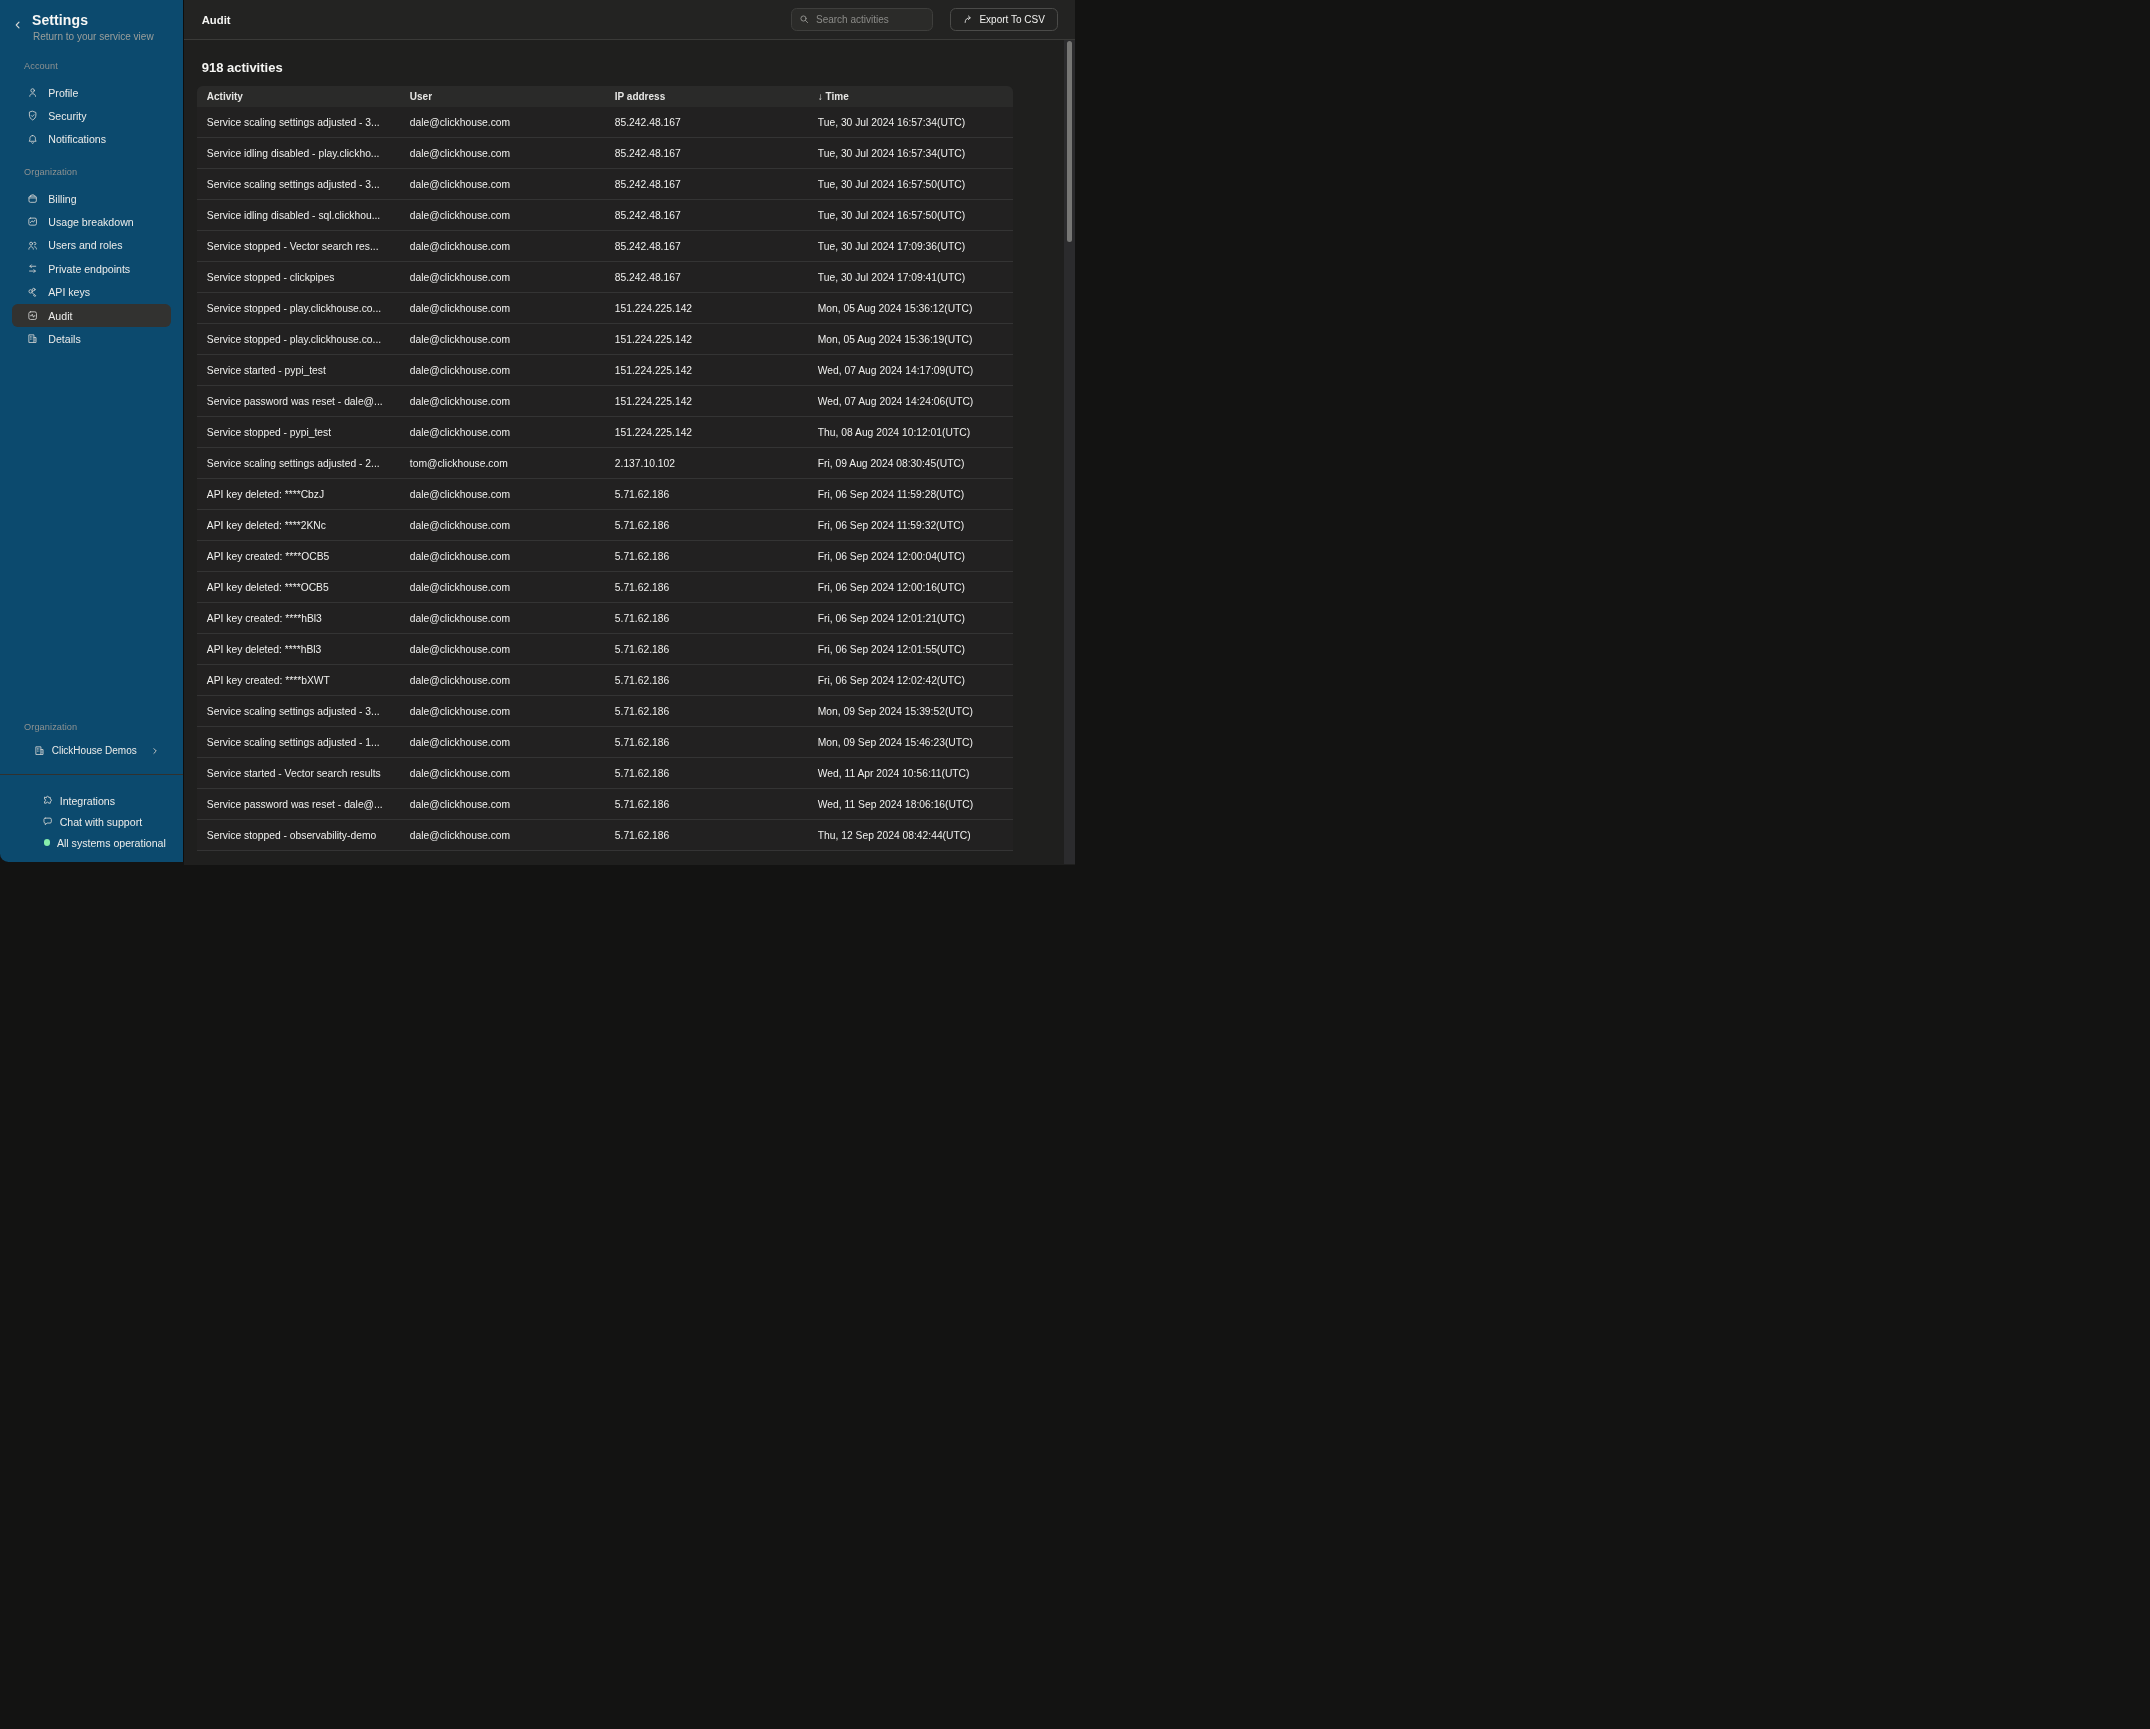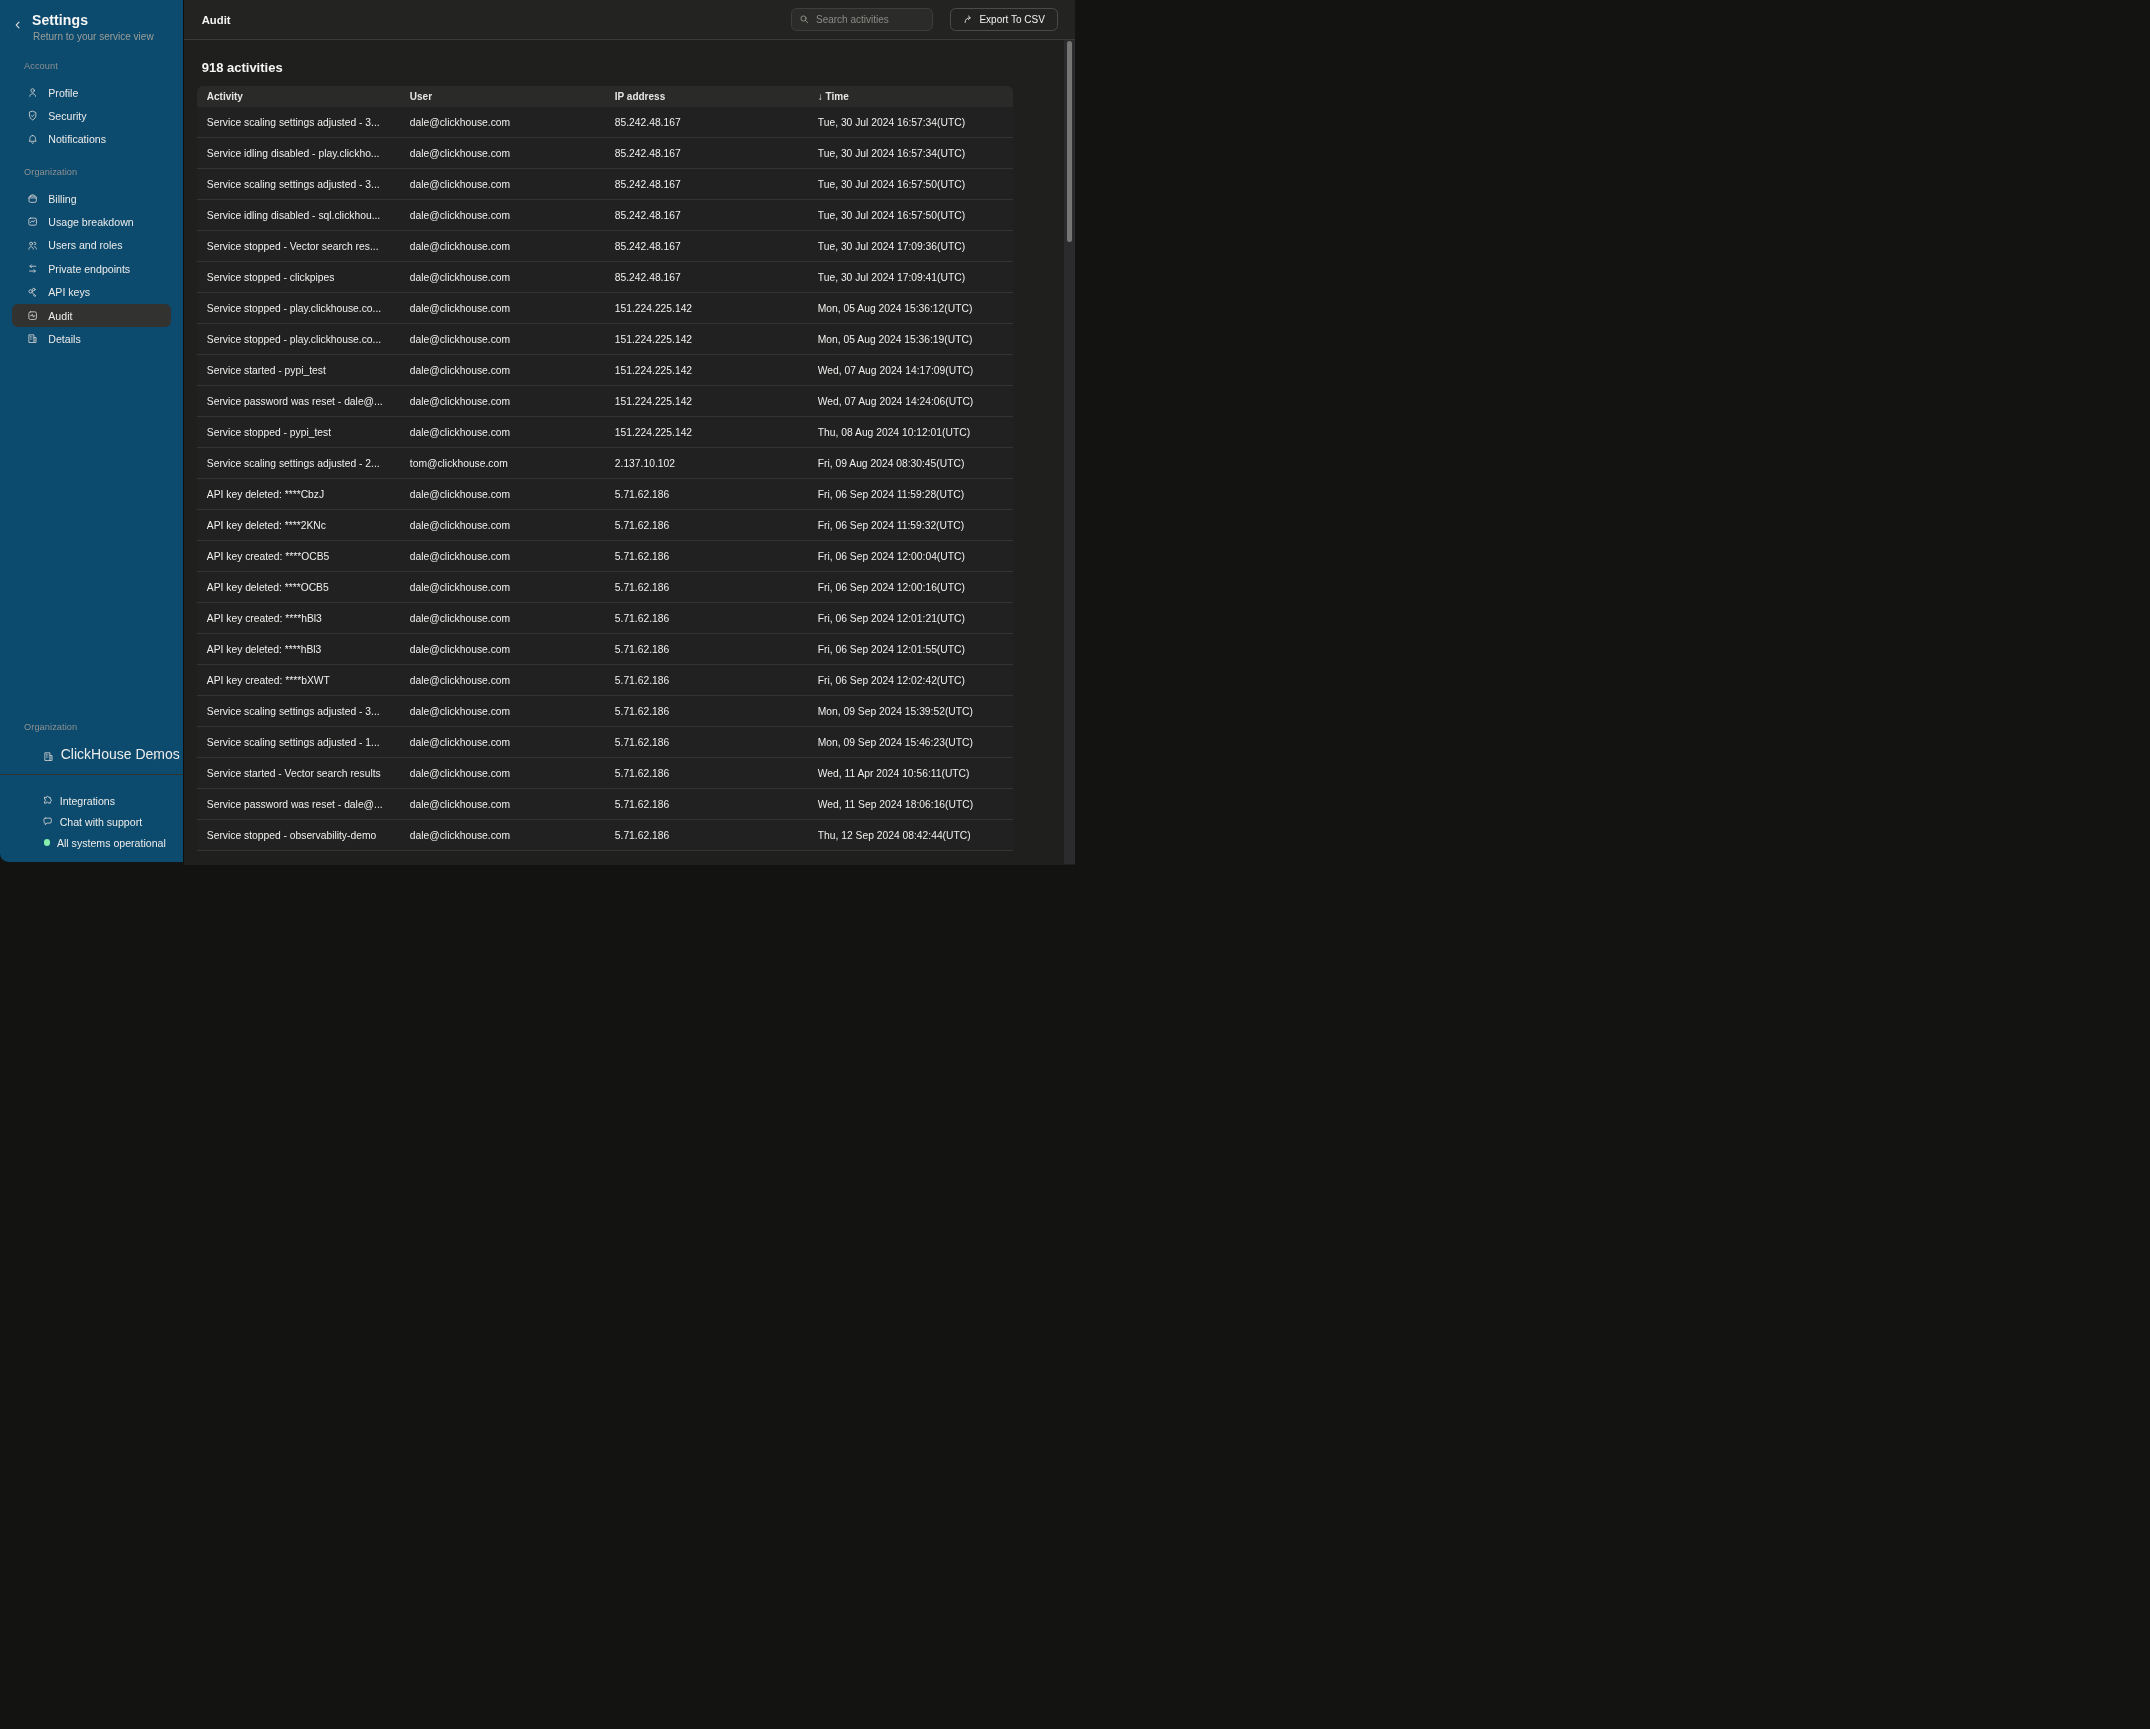--- a/index.html
+++ b/index.html
@@ -33,21 +33,21 @@
     height:23.4px; margin:0 12px; padding-left:15px; border-radius:5.7px;
     display:flex; align-items:center; cursor:pointer; color:#ececea; font-size:10.6px;
   }
   .nav-item.selected { background:#323230; }
   .nav-icon { width:11.3px; height:11.3px; color:#d6d6d3; flex:0 0 11.3px; }
   .nav-item .lbl { margin-left:10px; white-space:nowrap; }
 
   .sb-bottom-label { top:722px; }
   .org-row {
     position:absolute; left:0; top:739px; width:100%; height:23.4px;
-    display:flex; align-items:flex-end; padding-left:43px; cursor:pointer; font-size:14px; color:#ececea;
+    display:flex; align-items:center; padding-left:34px; cursor:pointer; font-size:10px; color:#ececea;
   }
   .org-row .lbl { margin-left:6.4px; }
   .org-chevron { position:absolute; left:150px; width:10px; height:10px; color:#c9c9c6; }
   .sb-divider { position:absolute; left:0; top:774px; width:100%; height:0.7px; background:#31312f; }
   .sb-links { position:absolute; left:0; top:790px; width:100%; }
   .sb-link {
     height:21px; display:flex; align-items:center; padding-left:42px;
     font-size:10.6px; color:#ececea; cursor:pointer;
   }
   .sb-link .lbl { margin-left:6.4px; }

